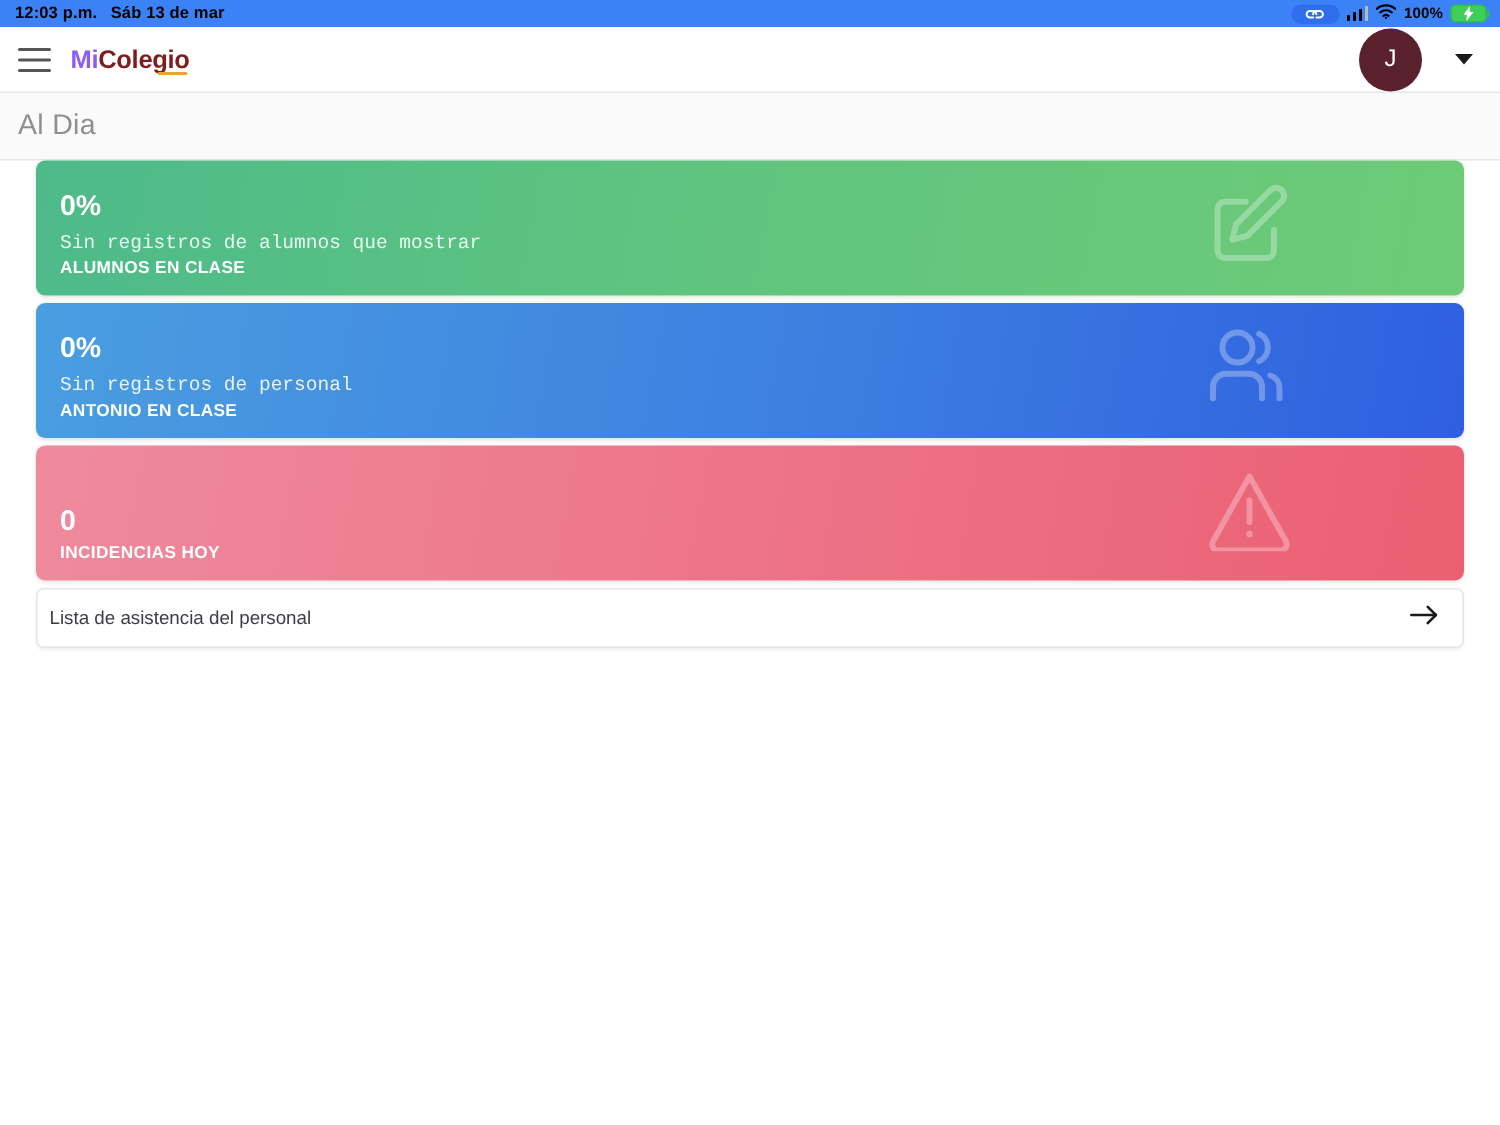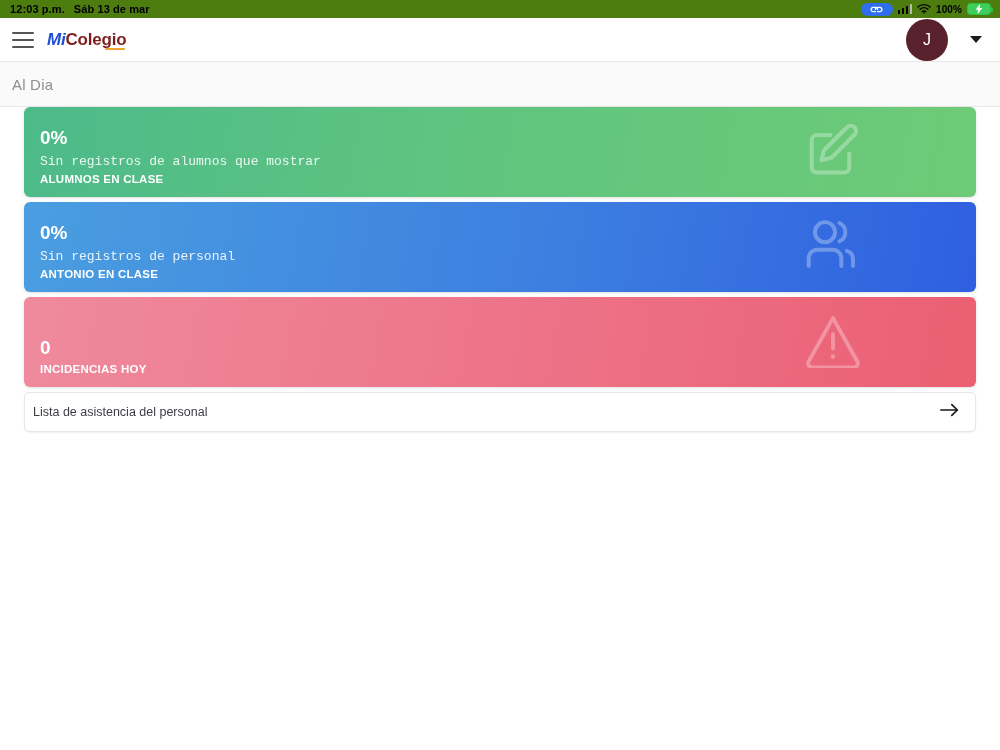--- a/index.html
+++ b/index.html
@@ -13,21 +13,21 @@
   }
 
   
   .statusbar {
     height: 18px;
     width: 100%;
     display: flex;
     align-items: center;
     justify-content: space-between;
     padding: 0 9px 0 10px;
-    background: #4d7c0f;
+    background: #3b82f6;
     font-size: 11px;
     font-weight: bold;
     color: #000000;
     letter-spacing: 0.1px;
     gap: 31px;
   }
   .sb-left { display: flex; align-items: center; gap: 9px; }
   .sb-right { display: flex; align-items: center; gap: 5px; }
 
   .sb-pill {
@@ -84,21 +84,21 @@
   }
   .hamburger span { display: block; height: 2px; background: #555; border-radius: 1px; }
 
   .logo {
     font-size: 17px;
     font-weight: bold;
     letter-spacing: -0.2px;
     position: relative;
     display: inline-block;
   }
-  .logo .mi { color: #1d4ed8; font-style: italic; }
+  .logo .mi { color: #8b5cf6; }
   .logo .colegio { color: #7f1d1d; text-align: right; }
   .logo .swoosh {
     position: absolute;
     right: 1px; bottom: 0px;
     width: 20px; height: 2px;
     background: #f0a22e;
     border-radius: 1px;
   }
 
   .appbar-right { display: flex; align-items: center; gap: 22px; }
@@ -122,21 +122,21 @@
   
   .titleband {
     height: 45px;
     background: #fafafa;
     border-bottom: 1px solid #e7e7e9;
     display: flex;
     align-items: center;
     padding-left: 12px;
   }
   .titleband .t {
-    font-size: 15px;
+    font-size: 19px;
     color: #8e8e93;
     letter-spacing: 0.2px;
   }
 
   
   .main { padding: 0 24px; }
 
   .greeting {
     display: flex;
     align-items: center;

